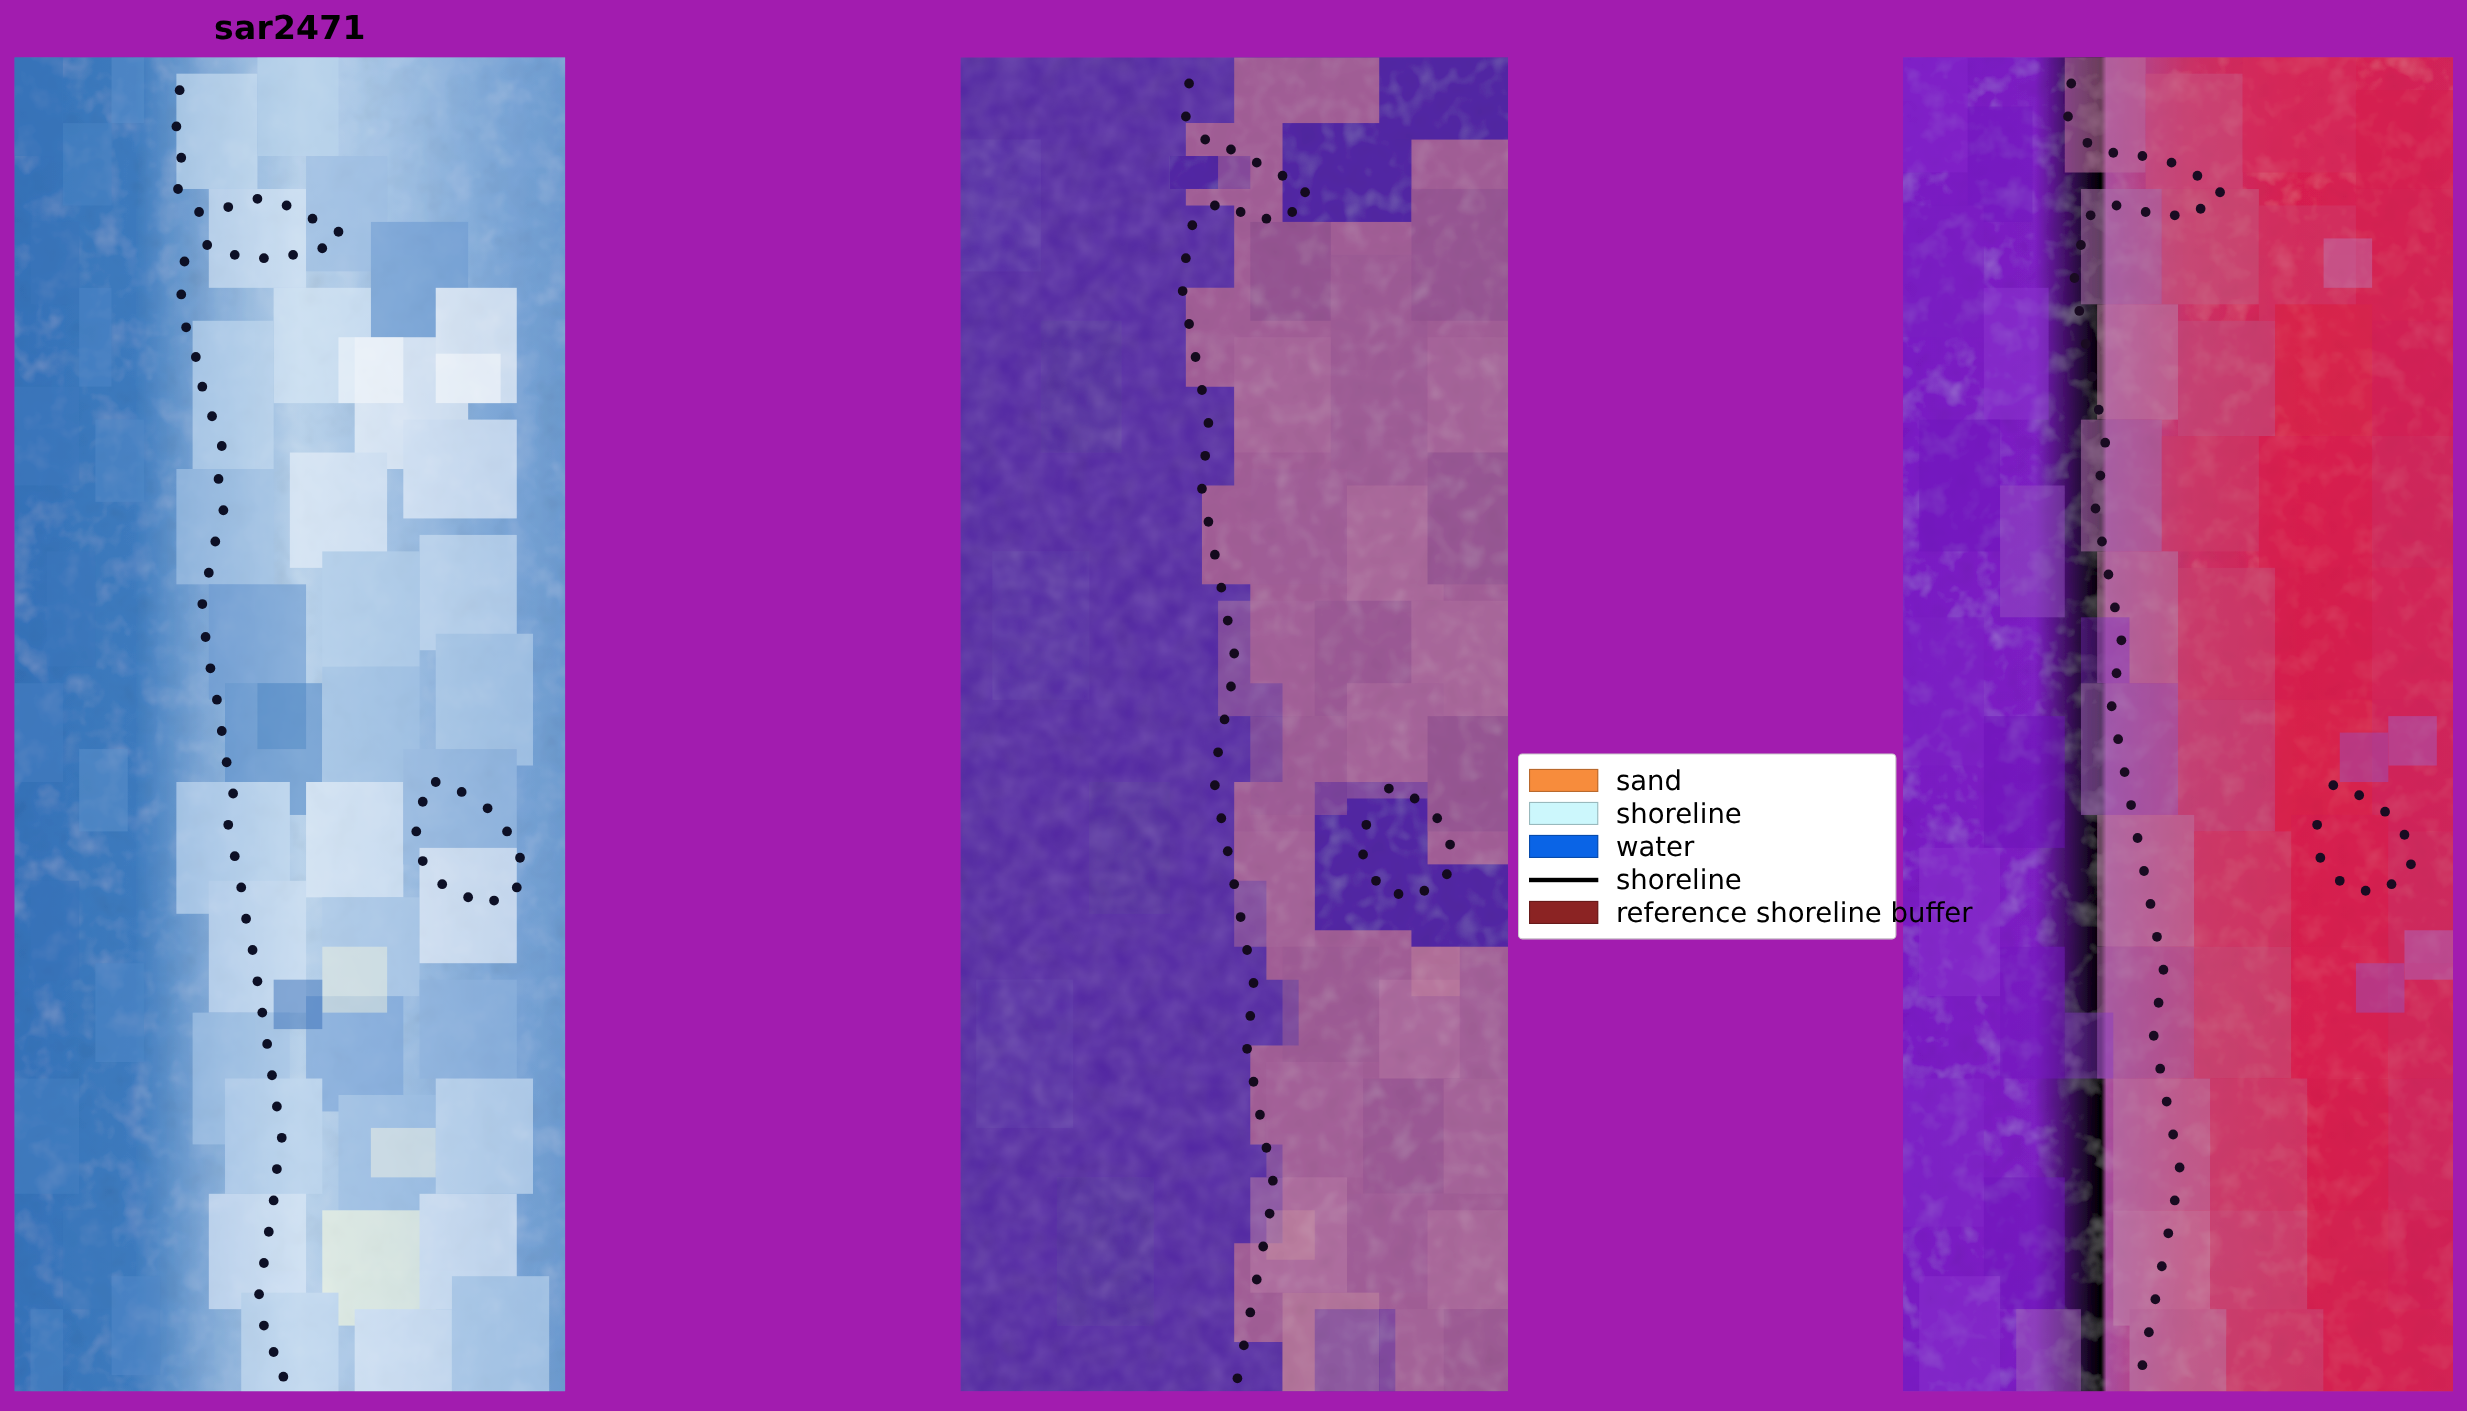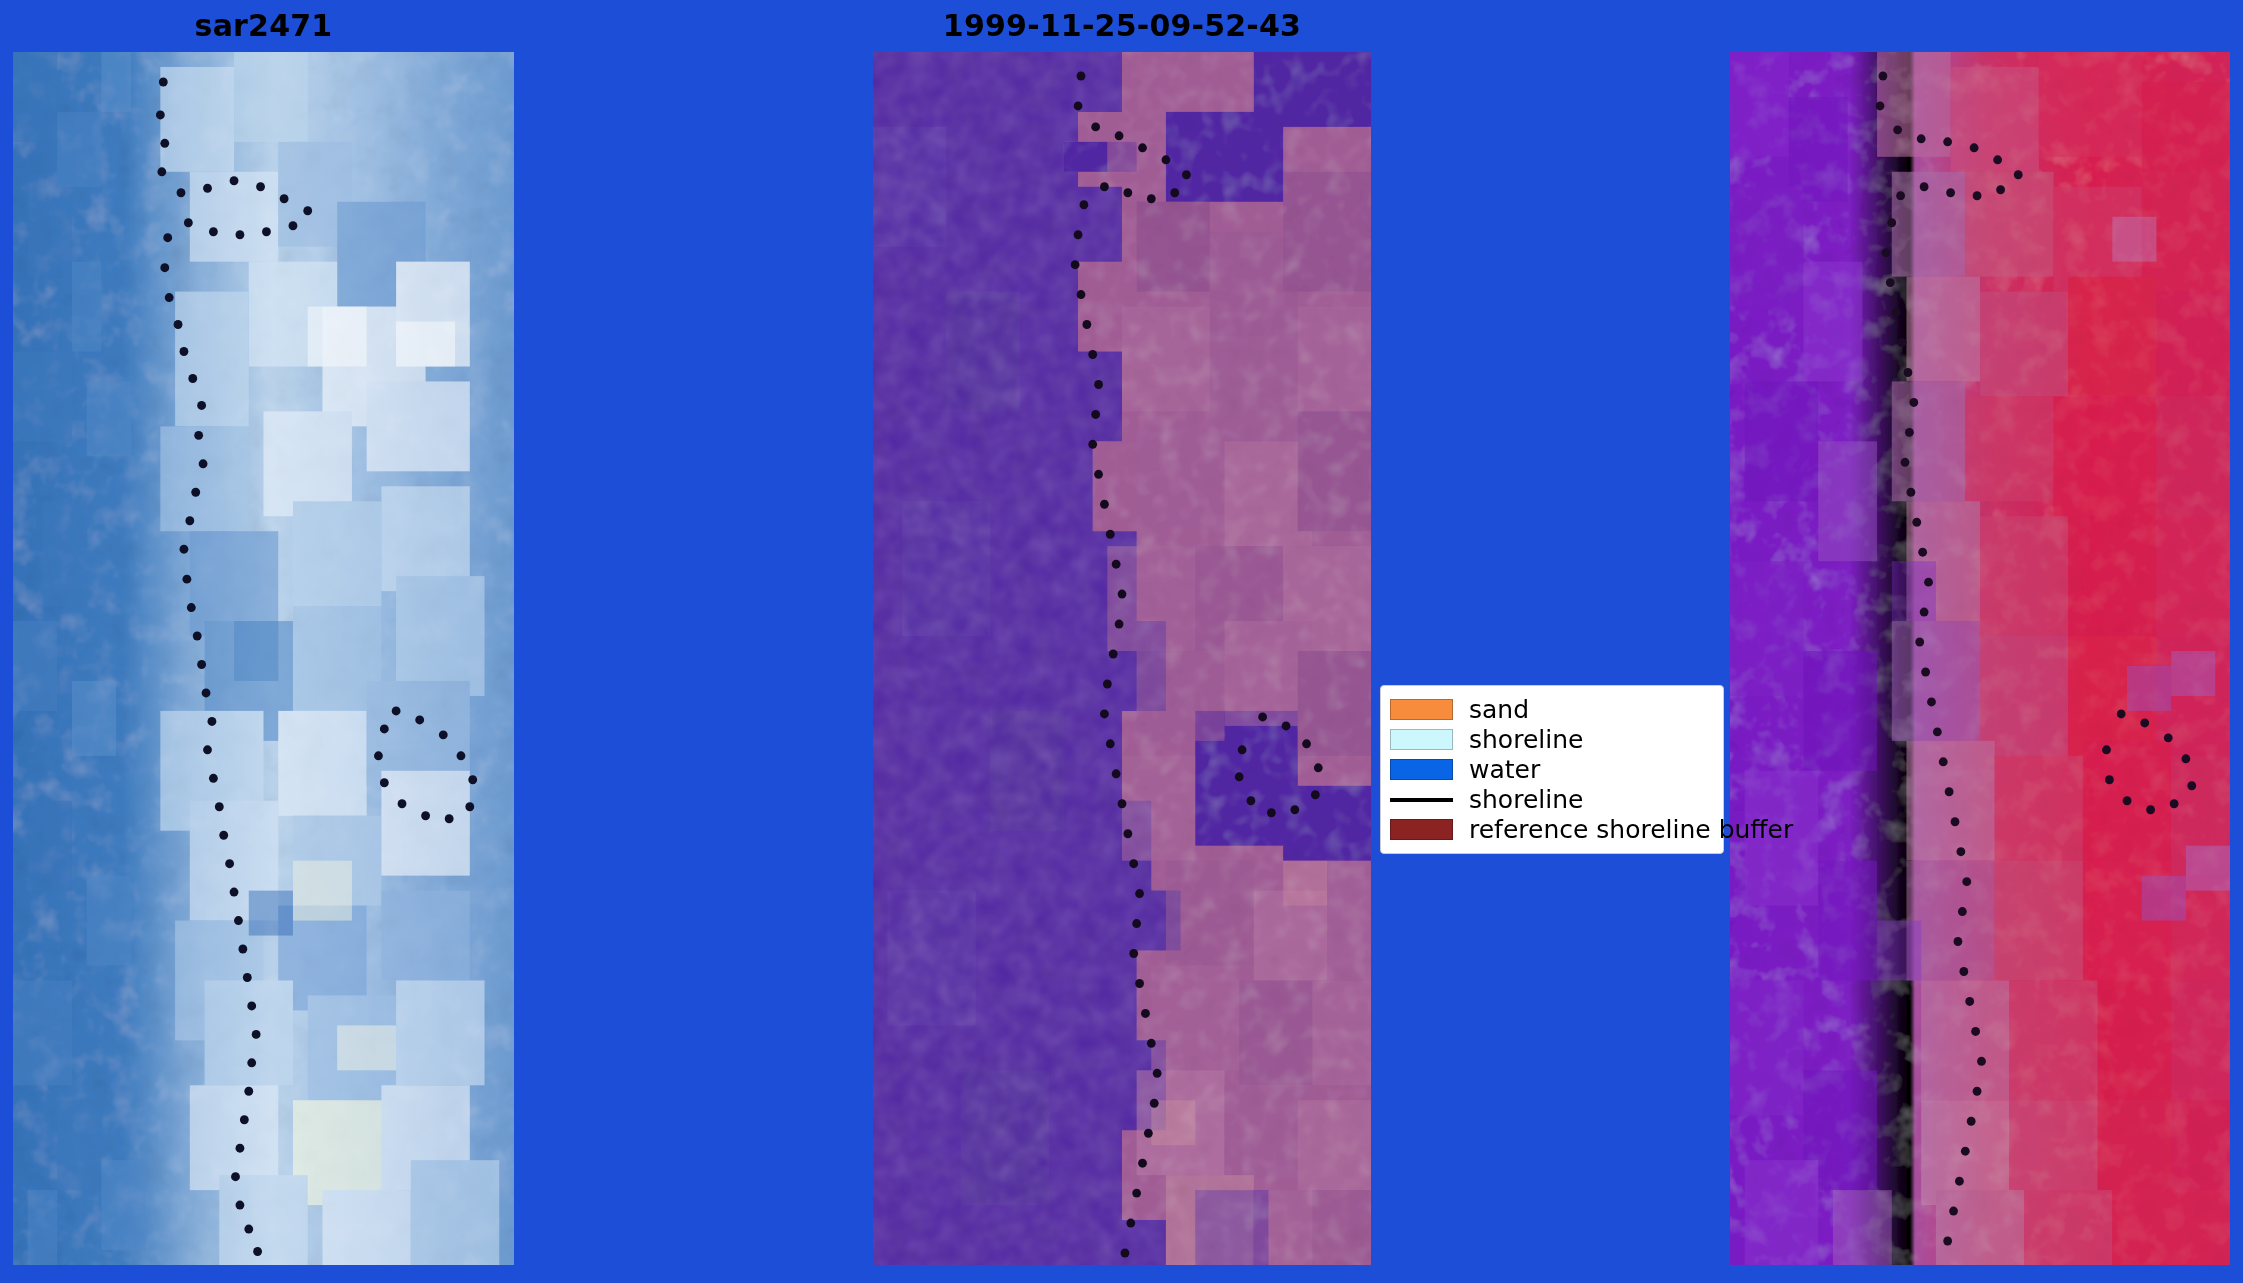--- a/index.html
+++ b/index.html
@@ -13,21 +13,21 @@
     font-family: "DejaVu Sans", sans-serif;
     position: relative;
     overflow: hidden;
   }
 
   #figure {
     position: absolute;
     left: 0; top: 0;
     width: 2243px;
     height: 1283px;
-    background: #1d4ed8;
+    background: #a21caf;
   }
 
   .panel {
     position: absolute;
     overflow: hidden;
   }
 
   .panel-title {
     position: absolute;
     width: 100%;
@@ -260,21 +260,20 @@
         <circle cx="29.6" cy="51.2" r="0.30"></circle>
         <circle cx="28.0" cy="51.0" r="0.30"></circle>
         <circle cx="26.4" cy="50.2" r="0.30"></circle>
         <circle cx="25.2" cy="48.8" r="0.30"></circle>
         <circle cx="24.8" cy="47.0" r="0.30"></circle>
         <circle cx="25.2" cy="45.2" r="0.30"></circle>
       </g>
     </svg>
   </div>
 
-  <div class="panel-title" style="left:873px; top:8px; width:498px;">1999-11-25-09-52-43</div>
   <div class="panel" id="panel-classified" style="left:873px; top:52px; width:498px; height:1213px;">
     <svg class="raster" viewBox="0 0 34 81" preserveAspectRatio="none">
       <defs>
         <filter id="clsNoise" x="0" y="0" width="100%" height="100%">
           <feTurbulence type="fractalNoise" baseFrequency="0.7" numOctaves="2" seed="19" result="n"></feTurbulence>
           <feColorMatrix in="n" type="saturate" values="0" result="g"></feColorMatrix>
           <feComponentTransfer in="g" result="g2">
             <feFuncA type="linear" slope="0.22" intercept="0"></feFuncA>
           </feComponentTransfer>
           <feBlend in="SourceGraphic" in2="g2" mode="overlay"></feBlend>

